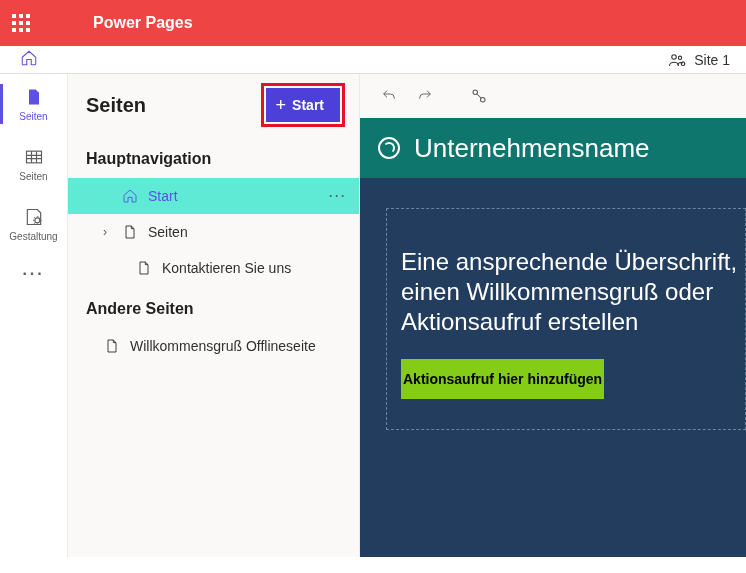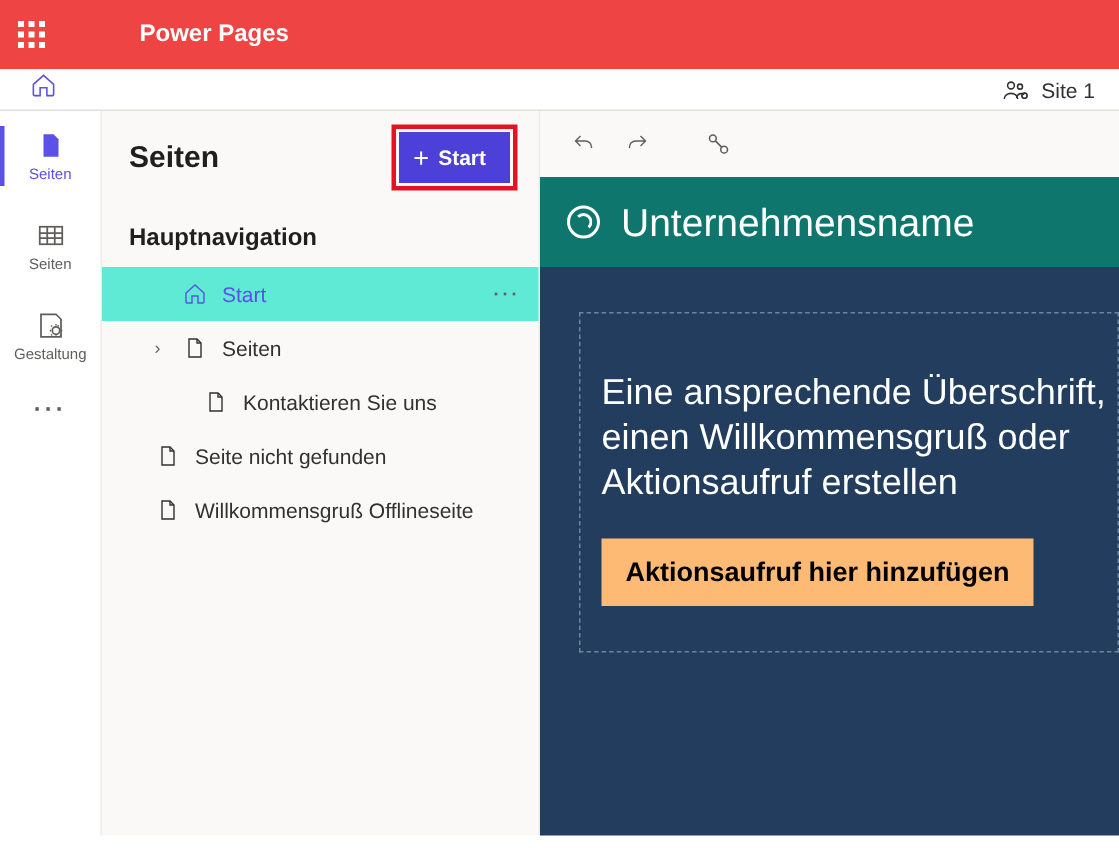--- a/index.html
+++ b/index.html
@@ -53,21 +53,21 @@
   .tool-btn { width: 30px; height: 30px; display:flex; align-items:center; justify-content:center; color:#605e5c; cursor:pointer; border-radius:2px; }
 
   .preview { flex:1; margin: 0 0 0 0; overflow:hidden; }
   .site-header { height: 60px; background: #0f766e; display:flex; align-items:center; gap: 14px; padding: 0 18px; color:#fff; }
   .site-logo { width: 22px; height: 22px; border: 2.5px solid #fff; border-radius: 50%; position:relative; }
   .site-logo::after { content:""; position:absolute; inset:3px; border:2.5px solid #fff; border-radius:50%; border-left-color:transparent; border-bottom-color:transparent; }
   .site-name { font-size: 26px; font-weight: 400; }
   .hero { background:#223D5D; min-height: 420px; padding: 30px 0 30px 26px; }
   .hero-inner { border: 1px dashed #6b859f; padding: 38px 0 30px 14px; }
   .hero h1 { color:#fff; font-size: 24px; font-weight: 400; line-height: 1.25; margin-bottom: 22px; }
-  .cta-btn { background:#fdba74; color:#000; border:none; padding: 12px 16px; font-size:18px; font-weight:600; cursor:pointer; }
+  .cta-btn { background:#84cc16; color:#000; border:none; padding: 12px 2px; font-size:14px; font-weight:600; cursor:pointer; }
 
   svg { stroke: currentColor; fill: none; stroke-width: 1.4; }
 </style>
 </head>
 <body>
 
 <div class="top-banner">
   <div class="waffle">
     <span></span>
       <span></span>
@@ -167,30 +167,22 @@
       <span class="chev empty">›</span>
       <span class="icon">
           <svg width="16" height="16" viewBox="0 0 24 24">
             <path d="M6 3h8l4 4v14H6z"></path>
             <path d="M14 3v4h4"></path>
           </svg>
         </span>
       <span class="label">Kontaktieren Sie uns</span>
     </div>
 
-
-    <div class="tree-item other">
-      <span class="icon">
-          <svg width="16" height="16" viewBox="0 0 24 24">
-            <path d="M6 3h8l4 4v14H6z"></path>
-            <path d="M14 3v4h4"></path>
-          </svg>
-        </span>
-      <span class="label">Seite nicht gefunden</span>
-    </div>
+    <div class="section-title">Andere Seiten</div>
+
     <div class="tree-item other">
       <span class="icon">
           <svg width="16" height="16" viewBox="0 0 24 24">
             <path d="M6 3h8l4 4v14H6z"></path>
             <path d="M14 3v4h4"></path>
           </svg>
         </span>
       <span class="label">Willkommensgruß Offlineseite</span>
     </div>
   </div>

